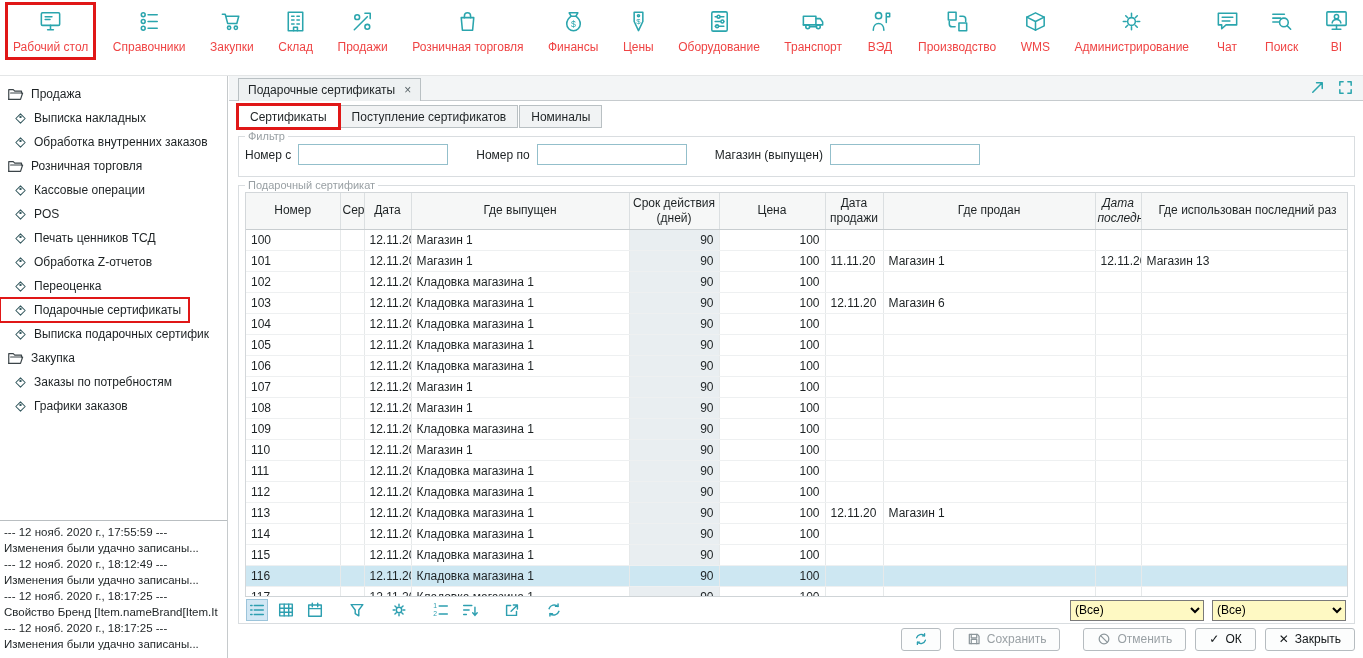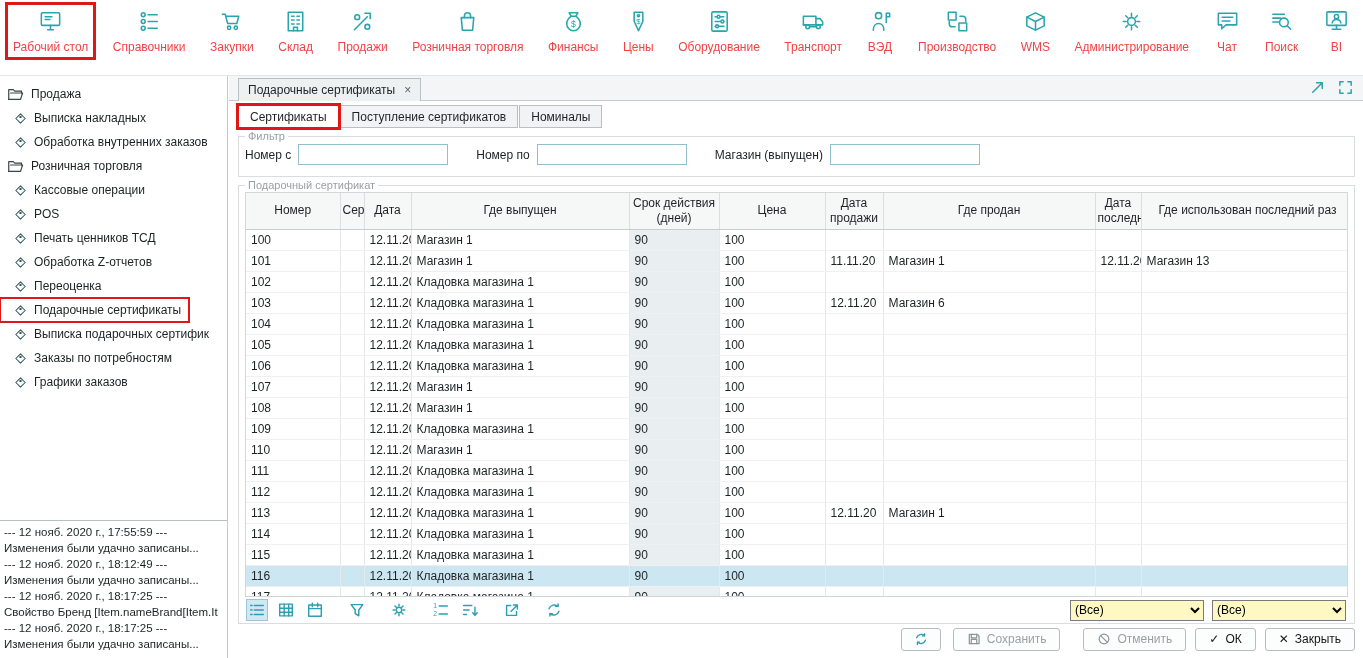--- a/index.html
+++ b/index.html
@@ -58,21 +58,21 @@
                 font:12px "Liberation Sans",sans-serif}
 
   .grid-fs{flex:1;display:flex;flex-direction:column;overflow:hidden;padding:1px 6px 0;margin-bottom:2px}
   .grid-wrap{flex:1;overflow:hidden;border:1px solid #d3d7da;border-bottom:none}
   table.grid{border-collapse:collapse;table-layout:fixed;width:1108px}
   .grid th{height:36px;background:#f6f7f7;border-right:1px solid #dbdfe1;border-bottom:1px solid #c8cdd0;
            font-weight:400;font-size:12px;text-align:center;vertical-align:middle;padding:1px 2px;line-height:1.25;
            overflow:hidden}
   .grid td{height:21px;border-right:1px solid #e6e9ea;border-bottom:1px solid #eef0f1;padding:0 5px;
            white-space:nowrap;overflow:hidden;font-size:12px}
-  .grid td.right{text-align:left}
+  .grid td.right{text-align:right}
   .grid td.shade{background:#e9eef1}
   .grid tr.selected td{background:#cde7f2}
 
   .grid-toolbar{height:27px;border-top:1px solid #cfd4d7;display:flex;align-items:center;gap:9px;
                 padding:0 2px;flex:0 0 auto}
   .ficon{width:20px;height:20px;color:#2d9fb0;cursor:pointer;padding:1px}
   .ficon.active{background:#d2e7f4;outline:1px solid #9cc4da}
   .ficon.gap{margin-left:13px}
   .toolbar-selects{margin-left:auto;display:flex;gap:8px}
   select.fsel{width:134px;height:21px;font:12px "Liberation Sans",sans-serif;border:1px solid #7a7a7a;background:#fef9c3}
@@ -362,20 +362,29 @@
         <span class="tree-label">Подарочные сертификаты</span>
       </div>
       <div class="tree-row item">
         <span class="tree-icon">
           <svg viewBox="0 0 20 20" fill="none" stroke="currentColor" stroke-width="1.6" stroke-linecap="round" stroke-linejoin="round">
             <path d="M10 2.8L17.2 10 10 17.2 2.8 10z"></path>
             <circle cx="10" cy="7.6" r="1"></circle>
           </svg>
         </span>
         <span class="tree-label">Выписка подарочных сертифик</span>
+      </div>
+      <div class="tree-row group">
+        <span class="tree-icon">
+          <svg viewBox="0 0 22 20" fill="none" stroke="currentColor" stroke-width="1.6" stroke-linecap="round" stroke-linejoin="round">
+            <path d="M2 16.5V3.5h6l2 2h9v2.5"></path>
+            <path d="M4.5 8h16l-2.8 8.5H2"></path>
+          </svg>
+        </span>
+        <span class="tree-label">Закупка</span>
       </div>
       <div class="tree-row item">
         <span class="tree-icon">
           <svg viewBox="0 0 20 20" fill="none" stroke="currentColor" stroke-width="1.6" stroke-linecap="round" stroke-linejoin="round">
             <path d="M10 2.8L17.2 10 10 17.2 2.8 10z"></path>
             <circle cx="10" cy="7.6" r="1"></circle>
           </svg>
         </span>
         <span class="tree-label">Заказы по потребностям</span>
       </div>
@@ -452,21 +461,21 @@
         <thead>
             <tr>
               <th style="width: 94px;">Номер</th>
               <th style="width: 24px;">Сер</th>
               <th style="width: 47px;">Дата</th>
               <th style="width: 218px;">Где выпущен</th>
               <th style="width: 90px;">Срок действия (дней)</th>
               <th style="width: 106px;">Цена</th>
               <th style="width: 58px;">Дата продажи</th>
               <th style="width: 212px;">Где продан</th>
-              <th style="width: 46px;">Дата последн</th>
+              <th style="width: 46px; font-style: italic;">Дата последн</th>
               <th style="width: 213px;">Где использован последний раз</th>
             </tr>
           </thead>
         <tbody>
             <tr>
               <td>100</td>
               <td></td>
               <td>12.11.20</td>
               <td>Магазин 1</td>
               <td class="right shade">90</td>

